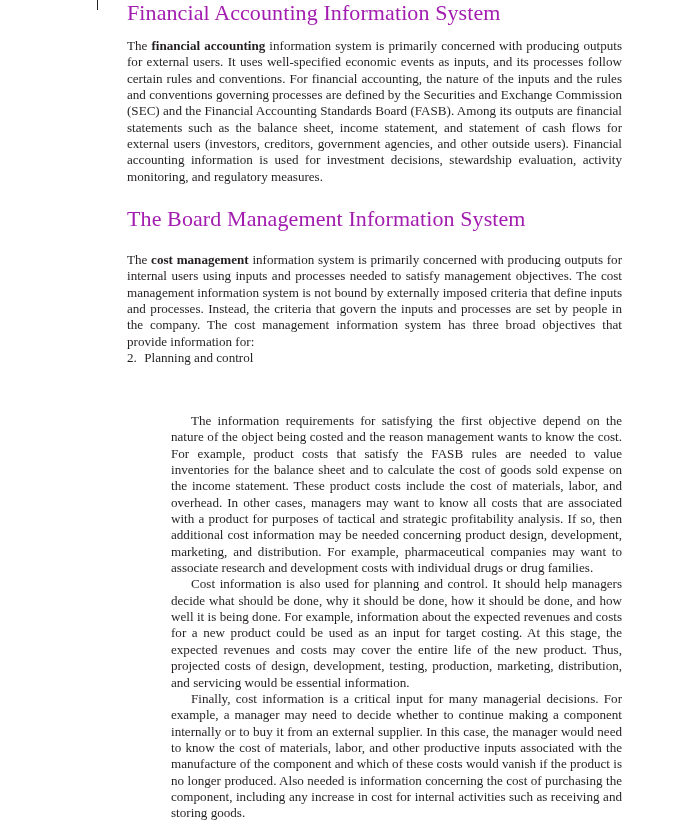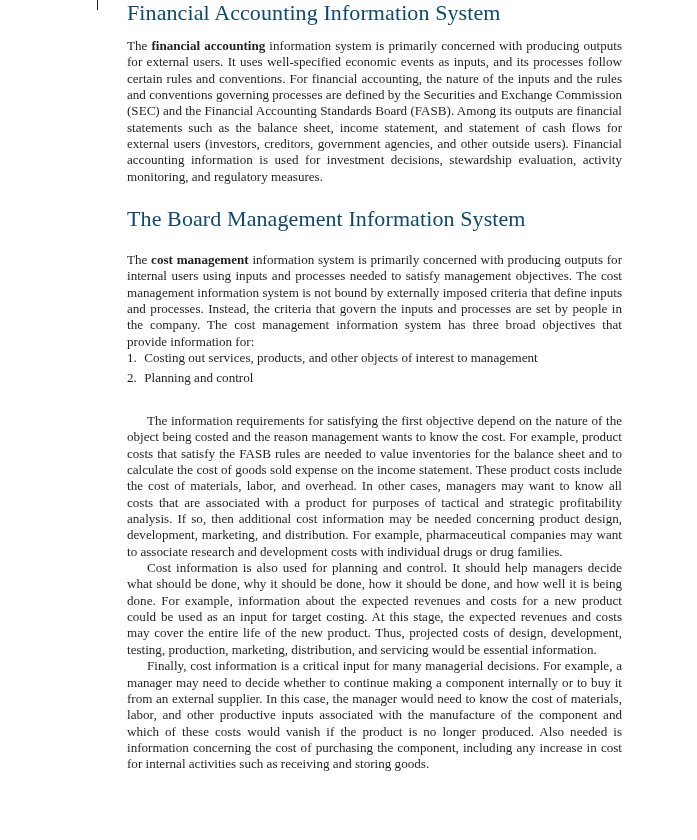--- a/index.html
+++ b/index.html
@@ -7,54 +7,53 @@
       width: 697px; height: 840px; position: relative; overflow: hidden;
       font-family: "Liberation Serif", "DejaVu Serif", serif;
       color: #231f20;
     }
     .cursor {
       position: absolute; left: 97px; top: 0; width: 1px; height: 10px; background: #222;
     }
     .page { position: absolute; left: 127px; top: 0; width: 495px; }
     h2 {
       font-family: "Liberation Serif", "DejaVu Serif", serif;
-      font-weight: normal; color: #0c4a6e; font-size: 22px; line-height: 26px;
+      font-weight: normal; color: #a21caf; font-size: 22px; line-height: 26px;
       margin: 0; letter-spacing: 0.1px;
     }
     #h1 { position: absolute; top: 0px; }
     #h2 { position: absolute; top: 206px; }
     p {
       margin: 0; font-size: 13.1px; line-height: 16.35px; text-align: justify;
       hyphens: manual;
     }
     #p1 { position: absolute; top: 38px; width: 495px; }
     #p2 { position: absolute; top: 252px; width: 495px; }
     ol { position: absolute; top: 348px; margin: 0; padding: 0; list-style: none; width: 495px; }
     ol li { font-size: 13.1px; line-height: 20px; }
     ol li .num { display: inline-block; width: 14px; }
     #rest { position: absolute; top: 413px; width: 495px; }
-    #rest p.indent { text-indent: 20px; }
+    #rest p.indent { text-indent: 20px; margin-left: 44px; }
     b { font-weight: bold; }
   </style>
 </head>
 <body>
 
 <div class="cursor"></div>
 
 <div class="page">
   <h2 id="h1">Financial Accounting Information System</h2>
 
   <p id="p1"><span>The </span><b>financial accounting</b><span> information system is primarily concerned with producing outputs for external users. It uses well-specified economic events as inputs, and its processes follow certain rules and conventions. For financial accounting, the nature of the inputs and the rules and conventions governing processes are defined by the Securities and Exchange Commission (SEC) and the Financial Accounting Standards Board (FASB). Among its outputs are financial statements such as the balance sheet, income statement, and statement of cash flows for external users (investors, creditors, government agencies, and other outside users). Financial accounting information is used for investment decisions, stewardship evaluation, activity monitoring, and regulatory measures.</span></p>
 
   <h2 id="h2">The Board Management Information System</h2>
 
   <p id="p2"><span>The </span><b>cost management</b><span> information system is primarily concerned with producing outputs for internal users using inputs and processes needed to satisfy management objectives. The cost management information system is not bound by externally imposed criteria that define inputs and processes. Instead, the criteria that govern the inputs and processes are set by people in the company. The cost management information system has three broad objectives that provide information for:</span></p>
 
   <ol>
-    <li><span class="num">1.</span> <span>Costing out services, products, and other objects of interest to management</span></li>
     <li><span class="num">2.</span> <span>Planning and control</span></li>
   </ol>
 
   <div id="rest">
     <p class="indent">The information requirements for satisfying the first objective depend on the nature of the object being costed and the reason management wants to know the cost. For example, product costs that satisfy the FASB rules are needed to value inventories for the balance sheet and to calculate the cost of goods sold expense on the income statement. These product costs include the cost of materials, labor, and overhead. In other cases, managers may want to know all costs that are associated with a product for purposes of tactical and strategic profitability analysis. If so, then additional cost information may be needed concerning product design, development, marketing, and distribution. For example, pharmaceutical companies may want to associate research and development costs with individual drugs or drug families.</p>
     <p class="indent">Cost information is also used for planning and control. It should help managers decide what should be done, why it should be done, how it should be done, and how well it is being done. For example, information about the expected revenues and costs for a new product could be used as an input for target costing. At this stage, the expected revenues and costs may cover the entire life of the new product. Thus, projected costs of design, development, testing, production, marketing, distribution, and servicing would be essential information.</p>
     <p class="indent">Finally, cost information is a critical input for many managerial decisions. For example, a manager may need to decide whether to continue making a component internally or to buy it from an external supplier. In this case, the manager would need to know the cost of materials, labor, and other productive inputs associated with the manufacture of the component and which of these costs would vanish if the product is no longer produced. Also needed is information concerning the cost of purchasing the component, including any increase in cost for internal activities such as receiving and storing goods.</p>
   </div>
 </div>
 

